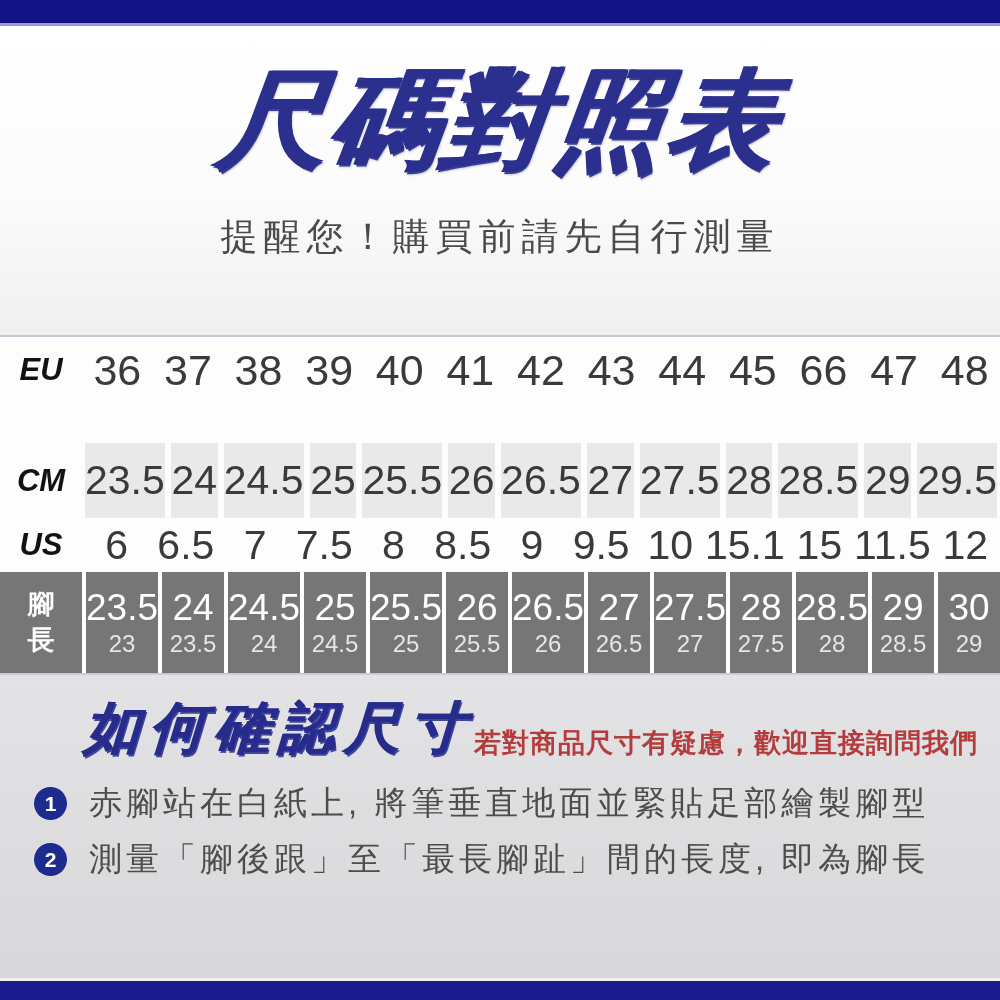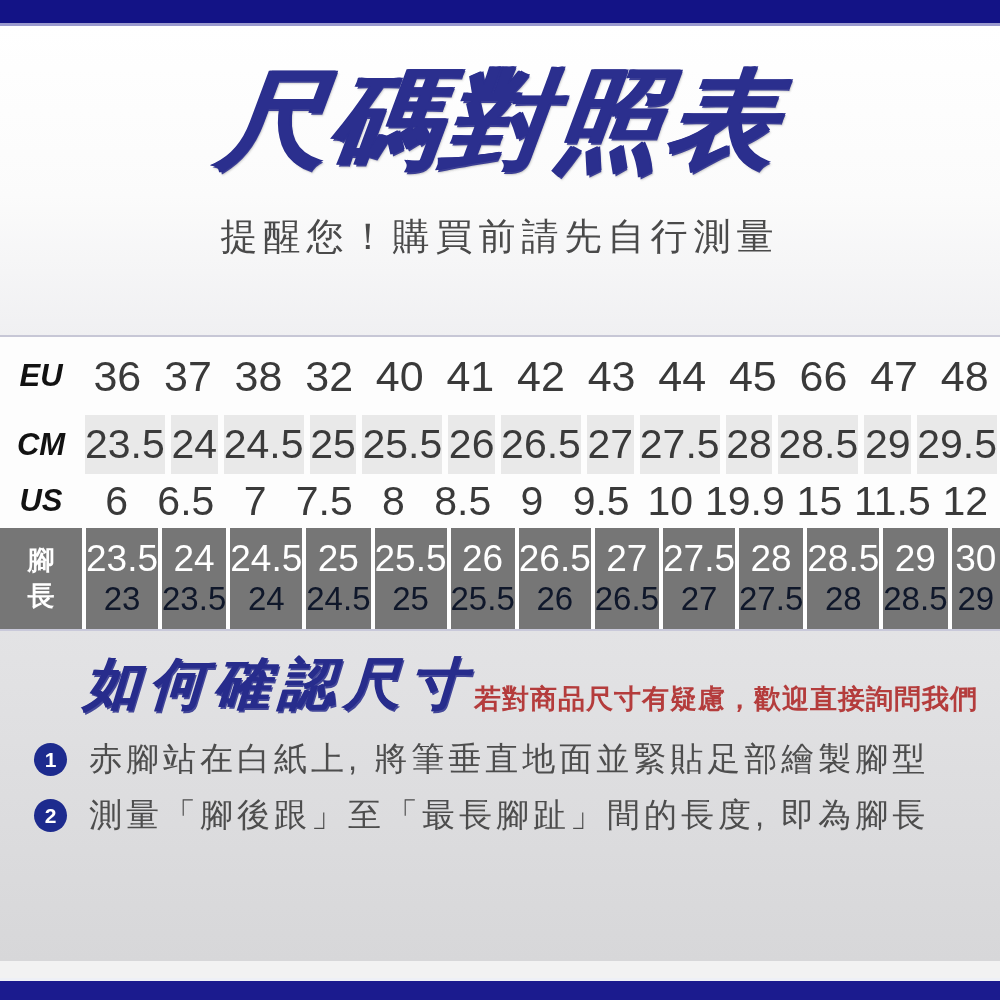--- a/index.html
+++ b/index.html
@@ -17,35 +17,35 @@
     text-align:center;}
   .title{display:inline-block;margin-top:30px;font-size:108px;line-height:1.18;
     font-weight:bold;font-style:italic;color:#2b2f8e;letter-spacing:4px;
     transform:skewX(-7deg);
     text-shadow:2px 0 0 #2b2f8e,-1px 0 0 #2b2f8e,2px 2px 0 rgba(43,47,142,.9),3px 3px 2px rgba(60,60,60,.25);}
   .subtitle{font-size:37px;color:#4a4a4a;letter-spacing:6px;line-height:1.5;}
   .subtitle.first{margin-top:26px;}
   
   .size-table{border-top:2px solid #c7c7d6;border-bottom:2px solid #c9c9da;background:#fdfdfd;}
   .row{display:grid;grid-template-columns:82px repeat(13,1fr);}
-  .row-eu{height:78px;}
-  .row-cm{height:59px;}
+  .row-eu{height:66px;}
+  .row-cm{height:75px;margin-top:40px;}
   .row-us{height:54px;}
   .row-foot{height:101px;background:#767676;}
   .row-label{display:flex;align-items:center;justify-content:center;
     font-weight:bold;font-style:italic;font-size:31px;color:#121212;}
   .cell{display:flex;align-items:center;justify-content:center;
     font-size:41px;color:#3a3a3a;}
   .row-eu .cell{font-size:43px;}
   .row-cm .cell{background:#e9e9e9;margin:0 3px;}
   .row-foot .cell{flex-direction:column;border-left:4px solid #ffffff;gap:3px;}
   .row-foot .row-label{color:#ffffff;font-style:normal;font-size:27px;
     white-space:pre-line;line-height:1.3;text-align:center;}
   .foot-top{font-size:37px;color:#ffffff;line-height:1.05;}
-  .foot-bottom{font-size:33px;color:#0f172a;line-height:1.05;}
+  .foot-bottom{font-size:24px;color:#e5e5e5;line-height:1.05;}
   
   .measure{position:relative;height:330px;
     background:linear-gradient(180deg,#e3e3e5 0%,#d7d7d9 100%);}
   .measure-heading{position:absolute;left:84px;top:16px;font-size:56px;
     font-weight:bold;font-style:italic;color:#272c8c;letter-spacing:9px;
     transform:skewX(-3deg);
     text-shadow:1px 0 0 #272c8c,2px 2px 0 rgba(39,44,140,.85);}
   .measure-note{position:absolute;left:474px;top:50px;font-size:27px;
     font-weight:bold;color:#b43c3c;letter-spacing:1px;}
   .step{position:absolute;left:34px;display:flex;align-items:center;gap:22px;}
@@ -67,21 +67,21 @@
     <span class="title">尺碼對照表</span>
     <div class="subtitle first">提醒您！購買前請先自行測量</div>
   </div>
 
   <div class="size-table">
     <div class="row row-eu">
       <div class="row-label">EU</div>
     <div class="cell">36</div>
         <div class="cell">37</div>
         <div class="cell">38</div>
-        <div class="cell">32</div>
+        <div class="cell">39</div>
         <div class="cell">40</div>
         <div class="cell">41</div>
         <div class="cell">42</div>
         <div class="cell">43</div>
         <div class="cell">44</div>
         <div class="cell">45</div>
         <div class="cell">66</div>
         <div class="cell">47</div>
         <div class="cell">48</div>
       </div>
@@ -105,21 +105,21 @@
       <div class="row-label">US</div>
     <div class="cell">6</div>
         <div class="cell">6.5</div>
         <div class="cell">7</div>
         <div class="cell">7.5</div>
         <div class="cell">8</div>
         <div class="cell">8.5</div>
         <div class="cell">9</div>
         <div class="cell">9.5</div>
         <div class="cell">10</div>
-        <div class="cell">19.9</div>
+        <div class="cell">15.1</div>
         <div class="cell">15</div>
         <div class="cell">11.5</div>
         <div class="cell">12</div>
       </div>
     <div class="row row-foot">
       <div class="row-label">腳
 長</div>
     <div class="cell">
           <span class="foot-top">23.5</span>
           <span class="foot-bottom">23</span>

